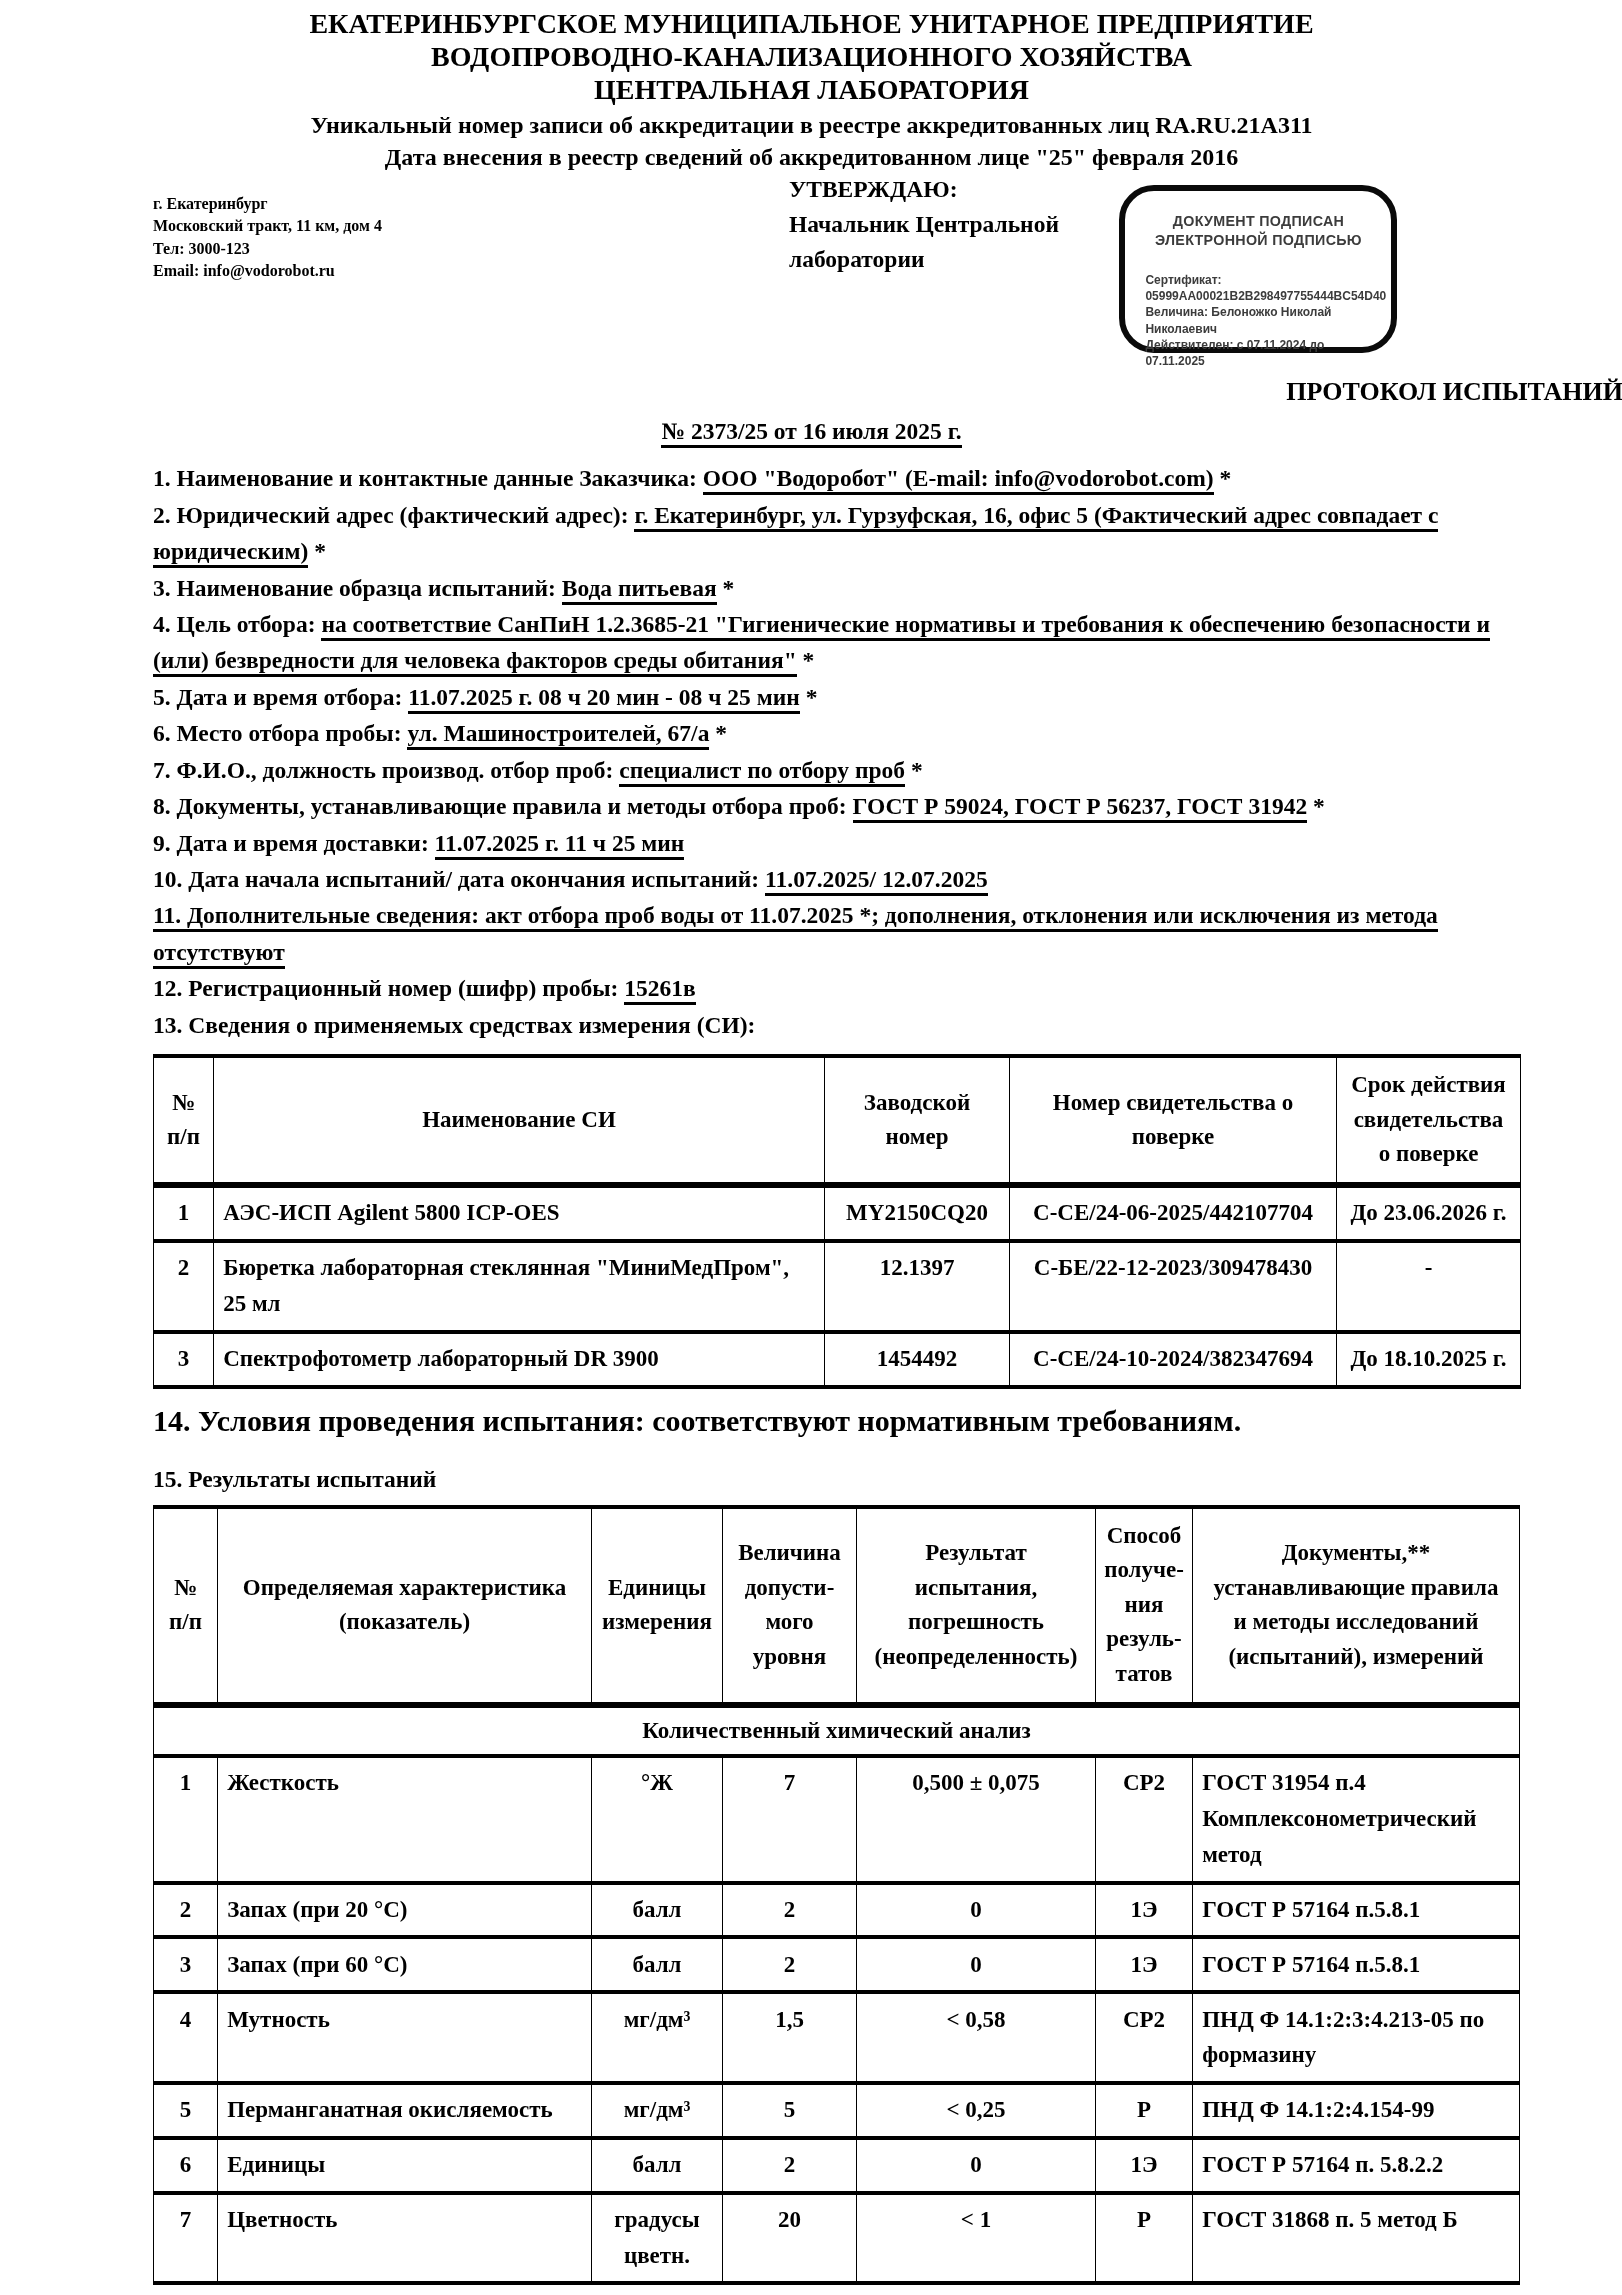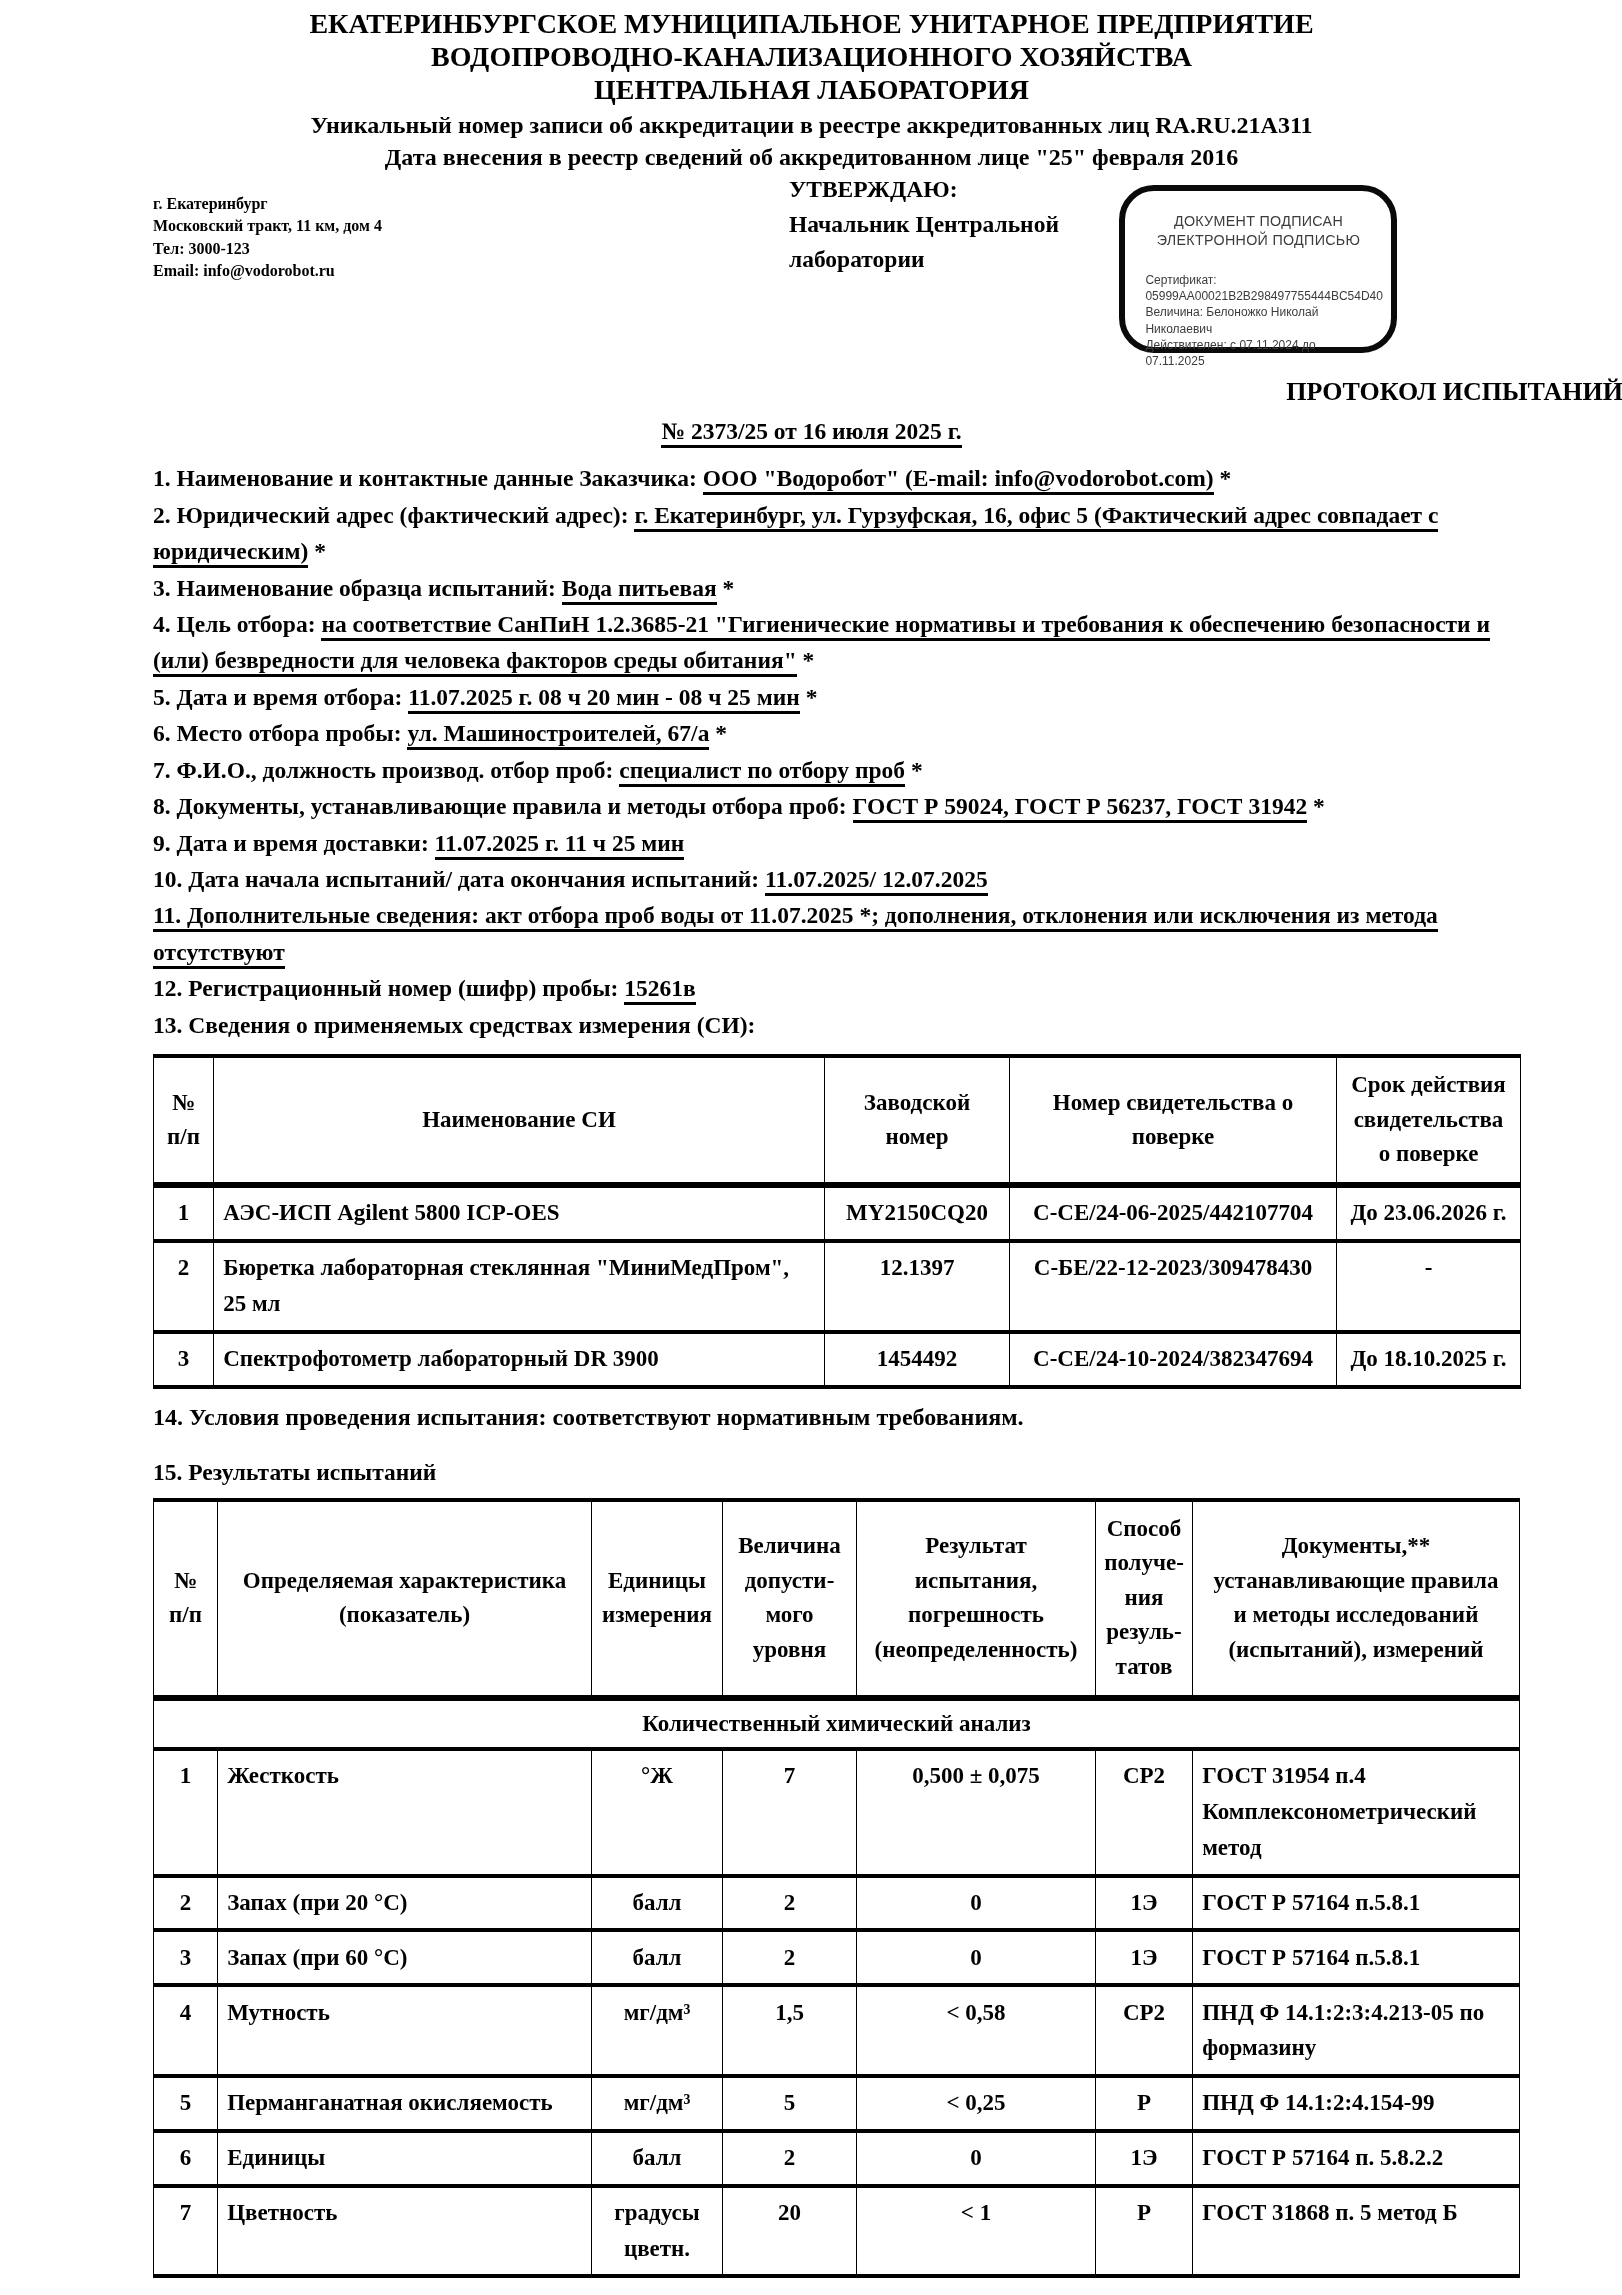--- a/index.html
+++ b/index.html
@@ -19,21 +19,21 @@
   .org-line{font-size:28px;}
   .org-sub{font-size:24px;margin-top:4.1px;}
   
   .header-row{position:relative;height:201px;}
   .contact{position:absolute;left:153px;top:22px;font-size:16px;line-height:1.4;}
   .approve{position:absolute;left:789px;top:1px;font-size:23.5px;line-height:1.5;}
   .stamp{
     position:absolute;left:1119px;top:14.3px;width:278px;height:168px;
     border:6.6px solid #0a0a0a;border-radius:35px;box-sizing:border-box;
     font-family:"Liberation Sans","DejaVu Sans",sans-serif;
-    font-weight:400;color:#3c3c3c;padding:21.4px 19.4px 5.1px 20.4px;
+    font-weight:700;color:#3c3c3c;padding:21.4px 19.4px 5.1px 20.4px;
     background:#fff;
   }
   .stamp-title{text-align:center;font-size:14.3px;line-height:1.3;letter-spacing:0.3px;}
   .stamp-details{margin-top:22.4px;font-size:12px;line-height:1.35;}
   
   .protocol-title{text-align:right;font-size:26px;margin-top:5.1px;}
   .protocol-number{text-align:center;font-size:23.5px;margin-top:11.2px;}
   .u{border-bottom:3.6px solid #000;padding-bottom:1px;}
   
   .content{margin-left:153px;width:1372px;}
@@ -49,21 +49,21 @@
   thead th{
     text-align:center;vertical-align:middle;white-space:pre-line;
     padding:10.2px 6.1px;line-height:1.5;border-bottom-width:6.1px;font-weight:700;
   }
   tbody td{vertical-align:top;padding:7.1px 9.2px 8.2px;line-height:1.55;}
   td.section{text-align:center;padding:5.1px 6.1px 6.1px;}
   #table13 .c0,#table13 .c2,#table13 .c3,#table13 .c4{text-align:center;}
   #table13 .c1{text-align:left;}
   #table15 .c0,#table15 .c2,#table15 .c3,#table15 .c4,#table15 .c5{text-align:center;}
   #table15 .c1,#table15 .c6{text-align:left;}
-  .item14{font-size:24px;margin:15.3px 0 0;}
+  .item14{font-size:30px;margin:15.3px 0 0;}
   .item15{font-size:23.5px;margin:28.6px 0 0;}
 </style>
 </head>
 <body>
 
 <div class="page">
 
   <div class="org-header">
     <div class="org-line">ЕКАТЕРИНБУРГСКОЕ МУНИЦИПАЛЬНОЕ УНИТАРНОЕ ПРЕДПРИЯТИЕ</div>
     <div class="org-line">ВОДОПРОВОДНО-КАНАЛИЗАЦИОННОГО ХОЗЯЙСТВА</div>

